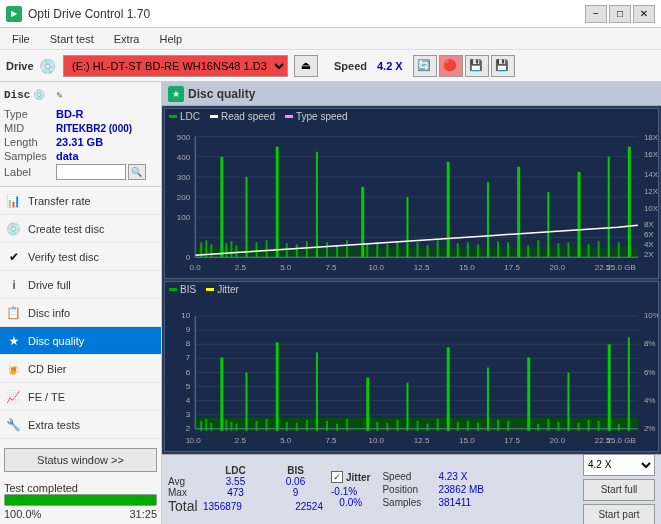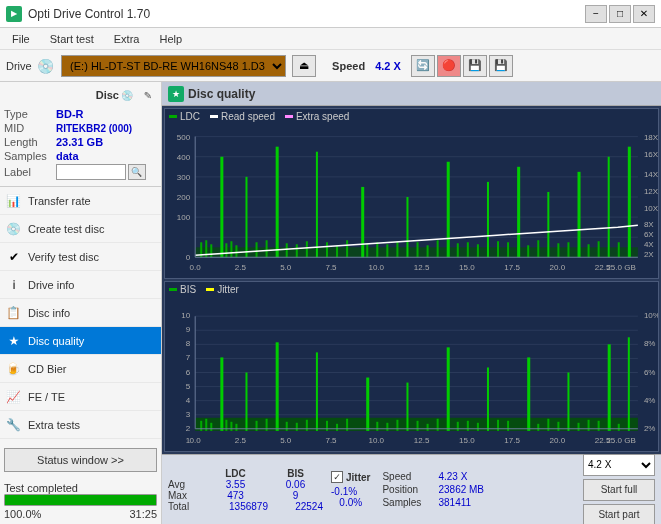--- a/index.html
+++ b/index.html
@@ -12,36 +12,36 @@
     .title-bar-title { font-size: 12px; color: #333; }
     .title-bar-controls { display: flex; gap: 2px; }
     .title-btn { width: 22px; height: 18px; border: 1px solid #aaa; background: #e0e0e0; cursor: pointer; display: flex; align-items: center; justify-content: center; font-size: 10px; }
     
     
     .menu-bar { background: #f5f5f5; height: 22px; display: flex; align-items: center; padding: 0 4px; border-bottom: 1px solid #ddd; gap: 4px; }
     .menu-item { padding: 2px 8px; cursor: pointer; font-size: 11px; color: #333; }
     
     
     .drive-bar { background: #f5f5f5; height: 32px; display: flex; align-items: center; padding: 0 6px; border-bottom: 1px solid #ccc; gap: 6px; }
-    .drive-label { font-size: 11px; color: #333; font-weight: normal; }
-    .drive-select { height: 22px; font-size: 11px; border: 1px solid #999; background: #a16207; padding: 0 4px; min-width: 200px; }
+    .drive-label { font-size: 11px; color: #333; font-weight: bold; }
+    .drive-select { height: 22px; font-size: 11px; border: 1px solid #999; background: #ef4444; padding: 0 4px; min-width: 200px; }
     .drive-icons { display: flex; gap: 2px; align-items: center; }
     .drive-icon-btn { width: 24px; height: 22px; border: 1px solid #999; background: #e8e8e8; cursor: pointer; display: flex; align-items: center; justify-content: center; }
     .speed-label { font-size: 11px; color: #333; font-weight: bold; margin-left: 8px; }
     .speed-value { font-size: 11px; color: #0000cc; font-weight: bold; }
     
     
     .main-layout { display: flex; height: calc(524px - 82px); }
     
     
     .sidebar { width: 162px; background: #f5f5f5; border-right: 1px solid #ccc; display: flex; flex-direction: column; }
     
     
     .disc-section { border-bottom: 1px solid #ccc; padding: 4px; }
-    .disc-header { display: flex; align-items: center; justify-content: flex-end; margin-bottom: 4px; }
+    .disc-header { display: flex; align-items: center; justify-content: flex-start; margin-bottom: 4px; font-family: Liberation Mono, monospace; }
     .disc-title { font-size: 11px; font-weight: bold; color: #333; }
     .disc-icons { display: flex; gap: 2px; }
     .disc-icon { width: 18px; height: 18px; cursor: pointer; display: flex; align-items: center; justify-content: center; font-size: 10px; color: #555; }
     .disc-info-row { display: flex; align-items: center; margin-bottom: 2px; }
     .disc-info-label { width: 52px; font-size: 11px; color: #555; }
     .disc-info-value { font-size: 11px; color: #0000cc; font-weight: bold; }
     .label-input { height: 16px; border: 1px solid #999; font-size: 10px; padding: 0 2px; width: 70px; }
     .label-btn { width: 18px; height: 16px; border: 1px solid #999; background: #e8e8e8; cursor: pointer; display: flex; align-items: center; justify-content: center; margin-left: 2px; font-size: 9px; }
     
     
@@ -173,21 +173,21 @@
       <div class="nav-item">
         <span class="nav-item-icon">💿</span>
         <span class="nav-item-label">Create test disc</span>
       </div>
       <div class="nav-item">
         <span class="nav-item-icon">✔</span>
         <span class="nav-item-label">Verify test disc</span>
       </div>
       <div class="nav-item">
         <span class="nav-item-icon">ℹ</span>
-        <span class="nav-item-label">Drive info</span>
+        <span class="nav-item-label">Drive full</span>
       </div>
       <div class="nav-item">
         <span class="nav-item-icon">📋</span>
         <span class="nav-item-label">Disc info</span>
       </div>
       <div class="nav-item active">
         <span class="nav-item-icon">★</span>
         <span class="nav-item-label" style="color:white;">Disc quality</span>
       </div>
       <div class="nav-item">
@@ -236,21 +236,21 @@
           <div class="legend-item">
             <div class="legend-dot" style="background:#00aa00;"></div>
             <span style="font-size:10px; color:#ccc;">LDC</span>
           </div>
           <div class="legend-item">
             <div class="legend-dot" style="background:#ffffff;"></div>
             <span style="font-size:10px; color:#ccc;">Read speed</span>
           </div>
           <div class="legend-item">
             <div class="legend-dot" style="background:#ff88ff;"></div>
-            <span style="font-size:10px; color:#ccc;">Extra speed</span>
+            <span style="font-size:10px; color:#ccc;">Type speed</span>
           </div>
         </div>
         <svg class="chart-svg" viewBox="0 0 490 145" style="background:linear-gradient(to bottom, #1a2a4a, #1a2a4a); width:100%; height:calc(100% - 18px);">
 
           <line x1="30" y1="10" x2="470" y2="10" stroke="#3a4a6a" stroke-width="0.5"></line>
           <line x1="30" y1="30" x2="470" y2="30" stroke="#3a4a6a" stroke-width="0.5"></line>
           <line x1="30" y1="50" x2="470" y2="50" stroke="#3a4a6a" stroke-width="0.5"></line>
           <line x1="30" y1="70" x2="470" y2="70" stroke="#3a4a6a" stroke-width="0.5"></line>
           <line x1="30" y1="90" x2="470" y2="90" stroke="#3a4a6a" stroke-width="0.5"></line>
           <line x1="30" y1="110" x2="470" y2="110" stroke="#3a4a6a" stroke-width="0.5"></line>
@@ -465,22 +465,22 @@
               <td style="color:#333; font-size:10px;">Avg</td>
               <td style="text-align:center; color:#0000cc;">3.55</td>
               <td style="text-align:center; color:#0000cc;">0.06</td>
             </tr>
             <tr>
               <td style="color:#333; font-size:10px;">Max</td>
               <td style="text-align:center; color:#0000cc;">473</td>
               <td style="text-align:center; color:#0000cc;">9</td>
             </tr>
             <tr>
-              <td style="color:#333; font-size:10px;margin-left:44px;">Total</td>
-              <td style="text-align:right; color:#0000cc;">1356879</td>
+              <td style="color:#333; font-size:14px;margin-left:44px;">Total</td>
+              <td style="text-align:left; color:#0000cc;">1356879</td>
               <td style="text-align:right; color:#0000cc;">22524</td>
             </tr>
           </tbody>
         </table>
 
         <div style="display:flex; flex-direction:column; margin-left:4px;">
           <div style="display:flex; align-items:center; gap:3px; margin-bottom:3px;">
             <div class="checkbox">
                 <span class="checkbox-check">✓</span>
               </div>

